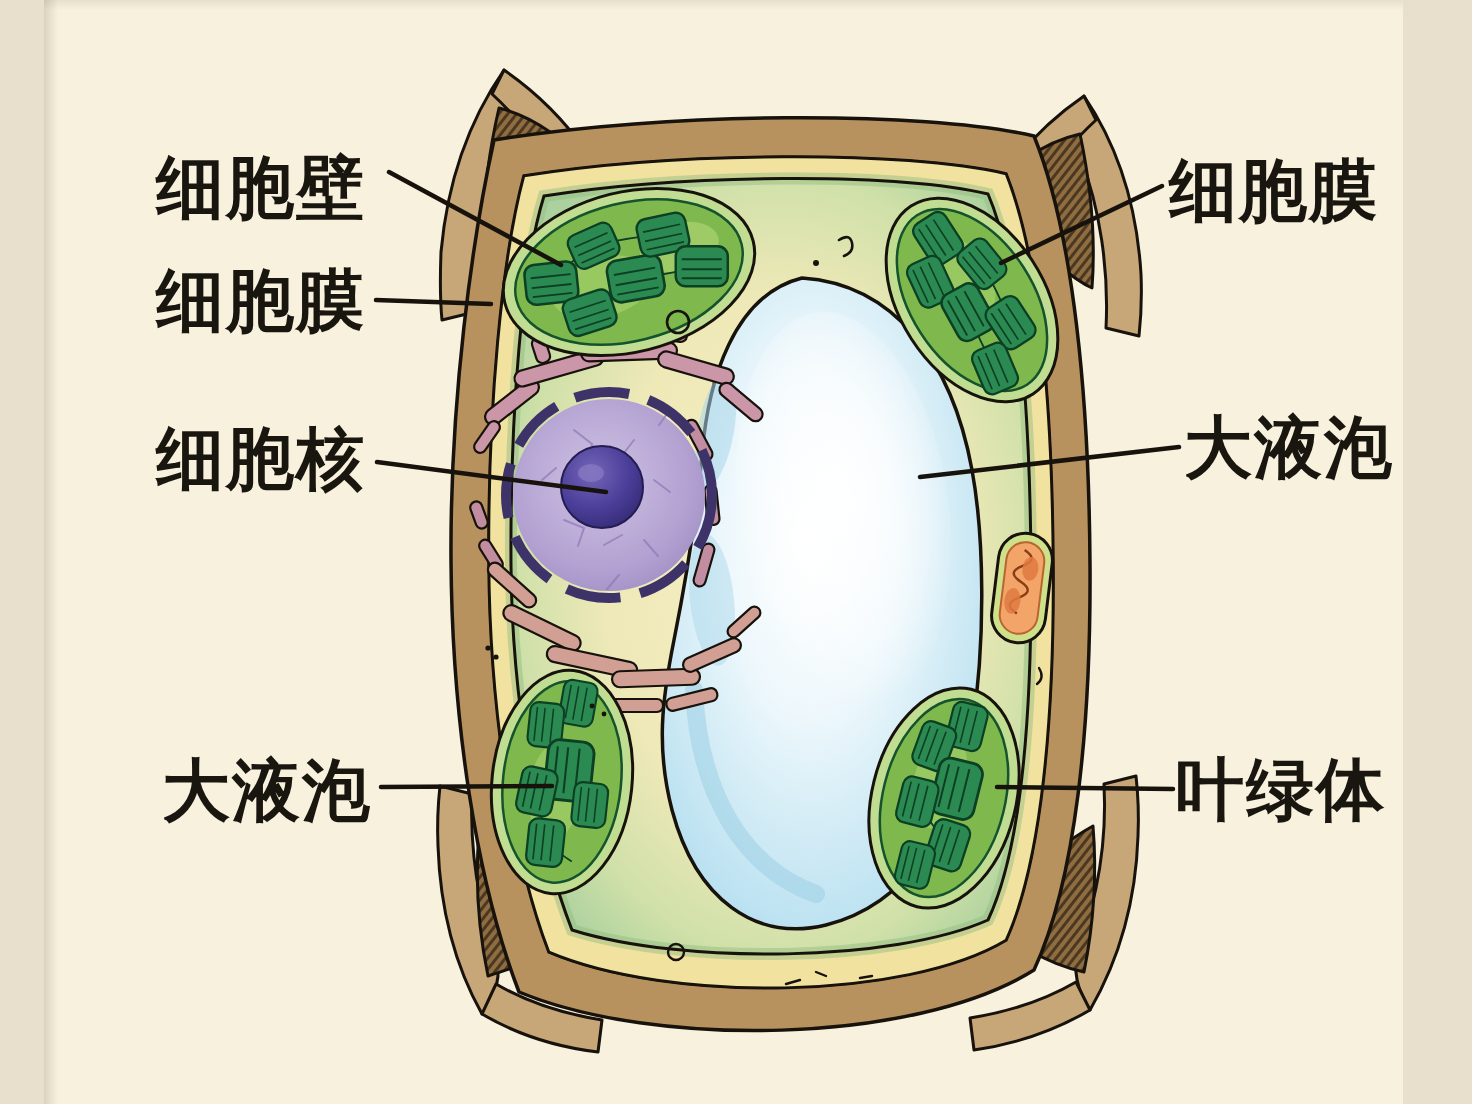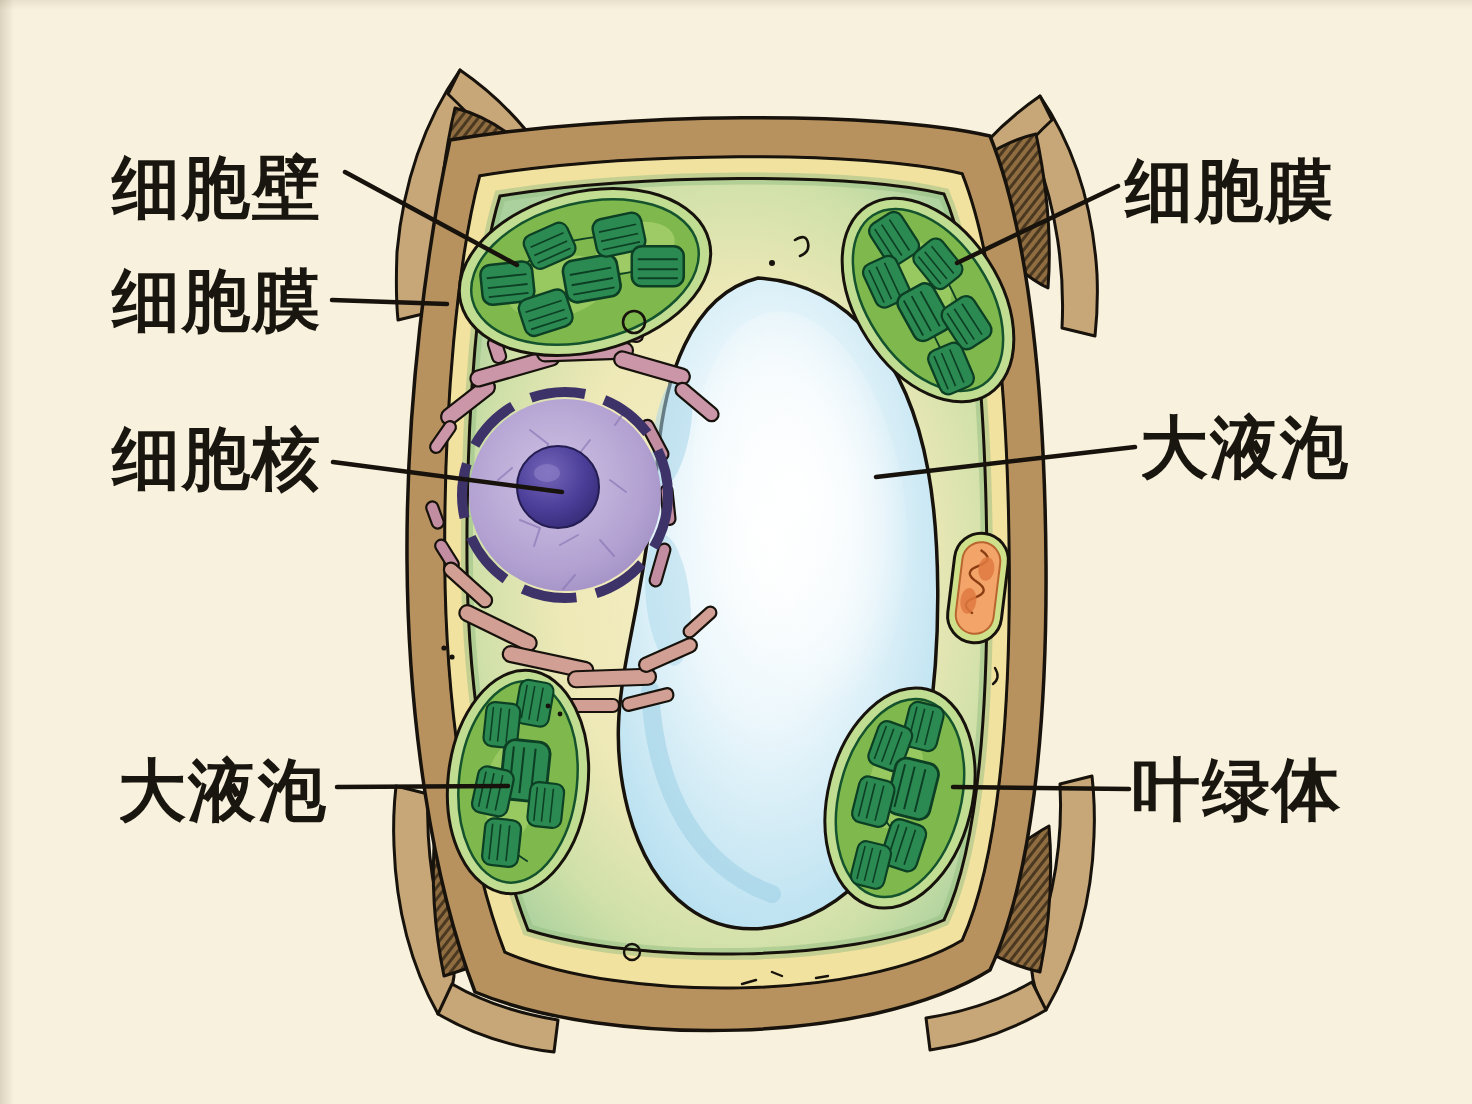--- a/index.html
+++ b/index.html
@@ -1,17 +1,17 @@
 <!DOCTYPE html>
 <html><head>
 <meta charset="utf-8">
 <style>
   html,body{margin:0;padding:0;background:#e8e0cc;}
-  .stage{position:relative;width:1472px;height:1104px;background:#f8f1de;overflow:hidden;
-         font-family:Liberation Sans, sans-serif;}
+  .stage{position:relative;width:1359px;height:1104px;background:#f8f1de;overflow:hidden;
+         font-family:Liberation Sans, sans-serif;margin-left:44px;}
   .stage svg{position:absolute;inset:0;display:block;}
   .edge-shade{position:absolute;left:0;top:0;width:14px;height:100%;
               background:linear-gradient(to right,rgba(90,75,50,.18),rgba(90,75,50,0));pointer-events:none;}
   .top-shade{position:absolute;left:0;top:0;width:100%;height:10px;
              background:linear-gradient(to bottom,rgba(90,75,50,.10),rgba(90,75,50,0));pointer-events:none;}
   text.organelle-label{font-size:68px;font-weight:600;fill:#19160f;letter-spacing:2px;}
 </style>
 </head>
 <body>
 

